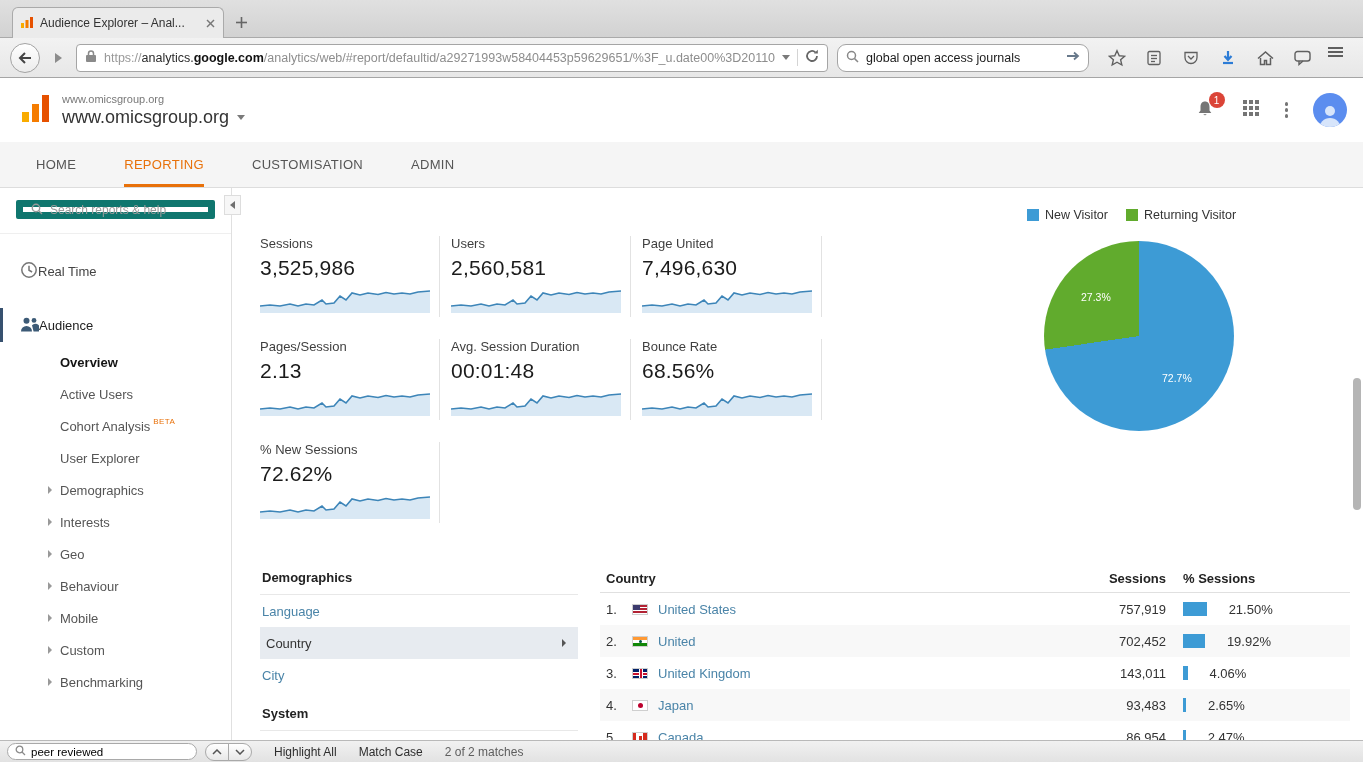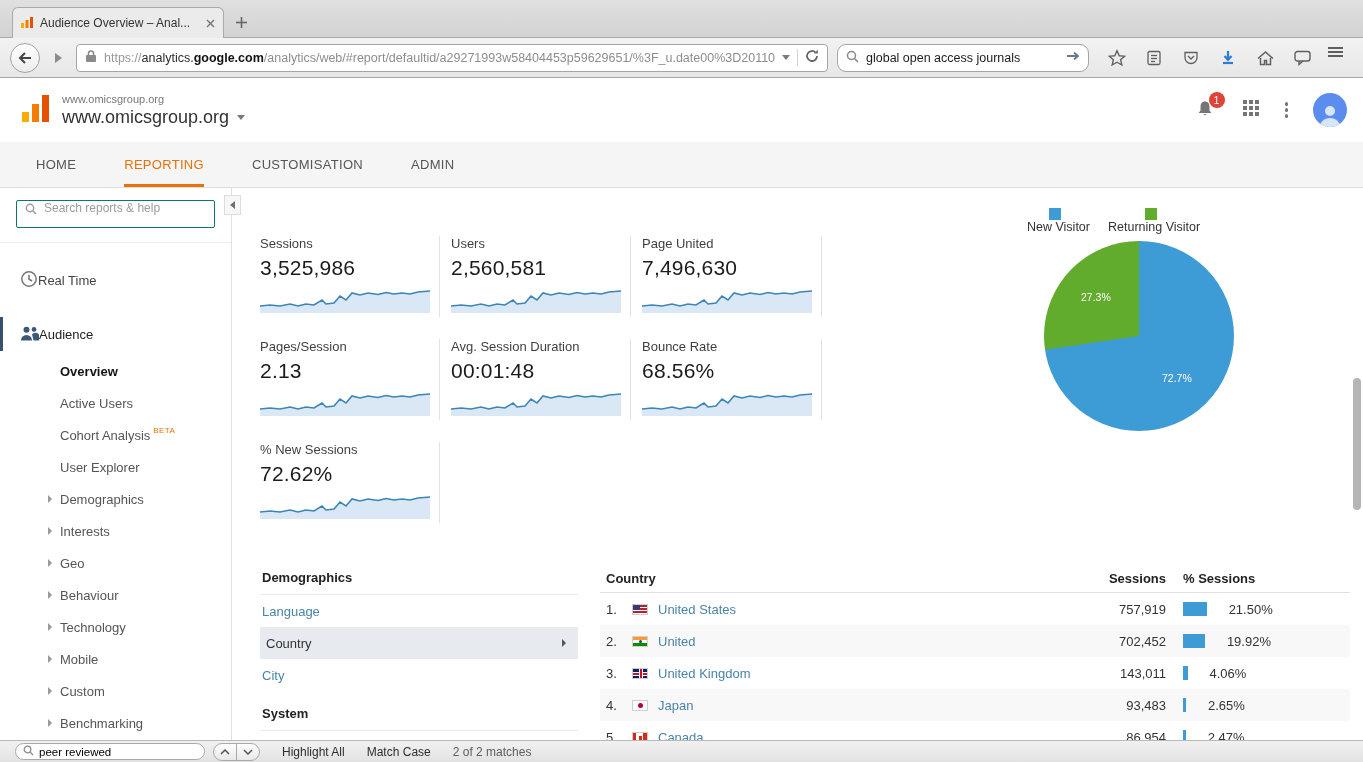--- a/index.html
+++ b/index.html
@@ -49,22 +49,22 @@
   
   .ga-nav { height:46px; background:#f5f5f5; border-bottom:1px solid #ddd; display:flex; align-items:stretch;
             padding-left:36px; gap:48px; }
   .ga-tab { font-size:13px; color:#555; letter-spacing:.3px; display:flex; align-items:center; cursor:default; }
   .ga-tab.active { color:#e8710a; box-shadow:inset 0 -3px 0 #e8710a; }
 
   
   .ga-body { display:flex; height:574px; position:relative; background:#fff; }
 
   .sidebar { width:232px; flex:0 0 232px; border-right:1px solid #e0e0e0; padding-top:12px; position:relative; }
-  .sb-search { margin:0 16px 14px; height:28px; border:1px solid #0f766e; border-radius:2px; display:flex;
-               align-items:flex-start; padding:0 8px; gap:7px; }
+  .sb-search { margin:0 16px 14px; height:19px; border:7px solid #0f766e; border-radius:2px; display:flex;
+               align-items:center; padding:0 8px; gap:7px; }
   .sb-search input { border:none; outline:none; flex:1; font-size:12px; font-family:inherit; color:#444; background:transparent; }
   .sb-search input::placeholder { color:#9c9c9c; }
   .side-divider { height:1px; background:#efefef; margin:0; }
   .side-item { height:34px; display:flex; align-items:center; padding-left:17px; font-size:13px; color:#444;
                border-left:3px solid transparent; }
   .side-item.rt { margin-top:20px; }
   .side-item.active { border-left-color:#37516f; color:#222; margin-top:20px; }
   .side-sub { margin-top:4px; }
   .sub-item { height:32px; display:flex; align-items:center; padding-left:48px; font-size:13px; color:#555; }
   .sub-item .arr { width:12px; display:flex; }
@@ -78,21 +78,21 @@
   .tri-l { width:0; height:0; border-right:5px solid #707070; border-top:4px solid transparent; border-bottom:4px solid transparent; }
 
   .main { flex:1; position:relative; overflow:hidden; padding:48px 0 0 28px; }
 
   .metrics { display:grid; grid-template-columns:repeat(3,180px); column-gap:11px; row-gap:22px; }
   .metric { border-right:1px solid #e2e2e2; padding-right:10px; }
   .m-label { font-size:13px; color:#3f3f3f; }
   .m-value { font-size:21px; color:#1b1b1b; margin:5px 0 3px; letter-spacing:.2px; }
 
   .legend { position:absolute; top:20px; left:795px; display:flex; gap:18px; font-size:12.5px; color:#333; align-items:center; }
-  .legend-item { display:flex; align-items:center;flex-direction:column; }
+  .legend-item { display:flex; align-items:center; }
   .legend-swatch { width:12px; height:12px; display:inline-block; margin-right:6px; }
 
   .pie { position:absolute; left:812px; top:53px; width:190px; height:190px; border-radius:50%; }
   .pie-label { position:absolute; color:#fff; font-size:10.5px; }
   .pl-new { left:118px; top:131px; }
   .pl-ret { left:37px; top:50px; }
 
   .panels { position:absolute; top:377px; left:28px; display:flex; gap:22px; }
   .dem-panel { width:318px; }
   .panel-title { font-size:13px; font-weight:bold; color:#222; padding:5px 0 9px 2px; border-bottom:1px solid #e8e8e8; }
@@ -127,21 +127,21 @@
                     background:linear-gradient(90deg,#fff 0 25%, #c8102e 25% 75%, #fff 75%); }
   .flag-jp { background:#fff; }
   .flag-jp::after { content:''; position:absolute; left:4.8px; top:2.2px; width:5.5px; height:5.5px; border-radius:50%; background:#bc002d; }
   .flag-ca { background:linear-gradient(90deg,#d52b1e 0 25%, #fff 25% 75%, #d52b1e 75%); }
   .flag-ca::after { content:''; position:absolute; left:6.3px; top:3px; width:3px; height:4px; background:#d52b1e; }
 
   .v-scroll { position:fixed; right:2px; top:378px; width:8px; height:132px; background:#b5b5b5; border-radius:4px; z-index:20; }
 
   
   .findbar { position:fixed; left:0; right:0; bottom:0; height:22px; background:linear-gradient(#f1f1f1,#e2e2e2);
-             border-top:1px solid #b9b9b9; display:flex; align-items:center; padding-left:15px; gap:8px; z-index:30; font-size:12px; }
+             border-top:1px solid #b9b9b9; display:flex; align-items:center; padding-left:7px; gap:8px; z-index:30; font-size:12px; }
   .find-field { width:190px; height:17px; background:#fff; border:1px solid #a9a9a9; border-radius:9px;
                 display:flex; align-items:center; padding:0 7px; gap:5px; }
   .find-field input { border:none; outline:none; flex:1; font-size:11.5px; font-family:inherit; background:transparent; }
   .find-nav { display:flex; }
   .find-btn { width:24px; height:18px; border:1px solid #a9a9a9; background:linear-gradient(#fff,#e8e8e8);
               display:flex; align-items:center; justify-content:center; }
   .find-btn.up { border-radius:9px 0 0 9px; }
   .find-btn.down { border-radius:0 9px 9px 0; margin-left:-1px; }
   .find-toggle { color:#2e2e2e; margin-left:14px; }
   .find-matches { color:#5e5e5e; margin-left:14px; }
@@ -151,21 +151,21 @@
 
 <div class="tabbar">
   <div class="tab">
     <span>
       <svg width="12" height="12">
           <rect x="0" y="7" width="3" height="5" fill="#f9ab00"></rect>
           <rect x="4.5" y="4" width="3" height="8" fill="#f57c00"></rect>
           <rect x="9" y="1" width="3" height="11" fill="#e65100"></rect>
         </svg>
     </span>
-    <span class="tab-title">Audience Overview – Anal...</span>
+    <span class="tab-title">Audience Explorer – Anal...</span>
     <span>
       <svg width="9" height="9">
           <line x1="1" y1="1" x2="8" y2="8" stroke="#777" stroke-width="1.4"></line>
           <line x1="8" y1="1" x2="1" y2="8" stroke="#777" stroke-width="1.4"></line>
         </svg>
     </span>
   </div>
   <div class="newtab">
     <svg width="11" height="11">
         <line x1="5.5" y1="0" x2="5.5" y2="11" stroke="#666" stroke-width="1.6"></line>
@@ -400,26 +400,20 @@
       <div class="sub-item">
         <span class="arr">
             <i class="tri-r"></i>
           </span>
           <span>Behaviour</span>
       </div>
       <div class="sub-item">
         <span class="arr">
             <i class="tri-r"></i>
           </span>
-          <span>Technology</span>
-      </div>
-      <div class="sub-item">
-        <span class="arr">
-            <i class="tri-r"></i>
-          </span>
           <span>Mobile</span>
       </div>
       <div class="sub-item">
         <span class="arr">
             <i class="tri-r"></i>
           </span>
           <span>Custom</span>
       </div>
       <div class="sub-item">
         <span class="arr">

